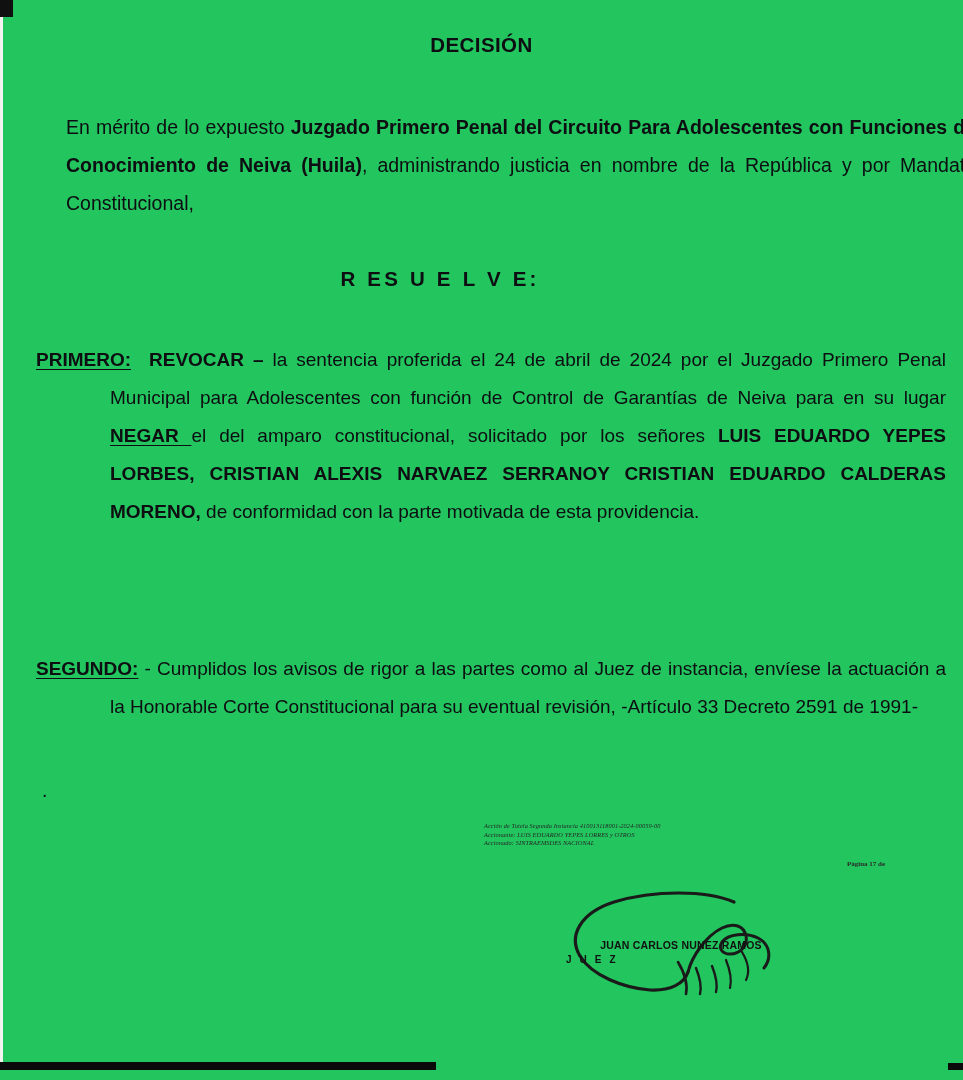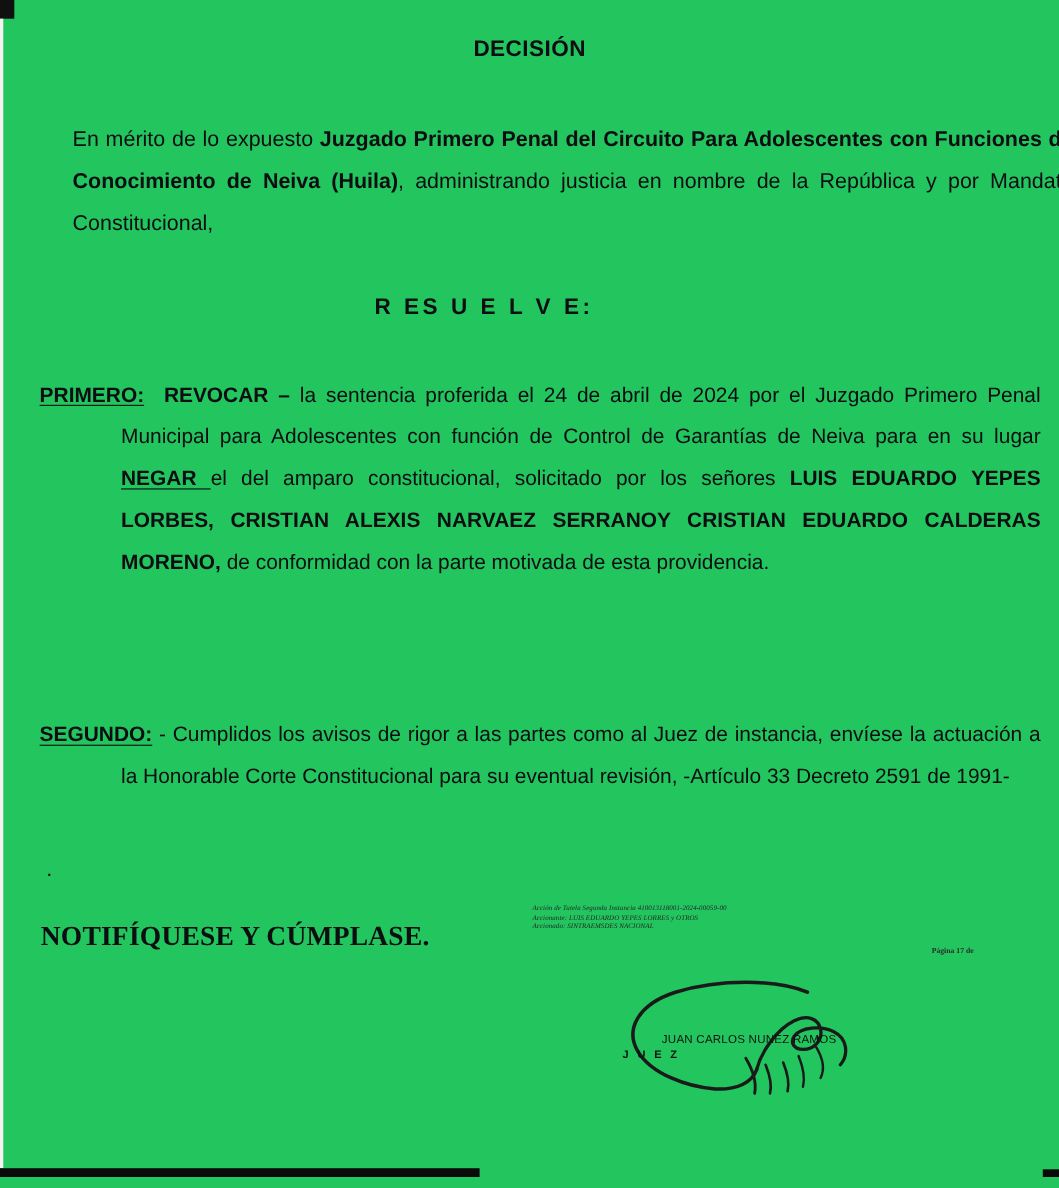--- a/index.html
+++ b/index.html
@@ -179,21 +179,21 @@
     left: 0;
     top: 0;
   }
   .sig-name {
     position: absolute;
     left: 0;
     top: 51px;
     width: 230px;
     text-align: center;
     font-size: 10.5px;
-    font-weight: normal;
+    font-weight: bold;
     letter-spacing: 0.2px;
     color: #111;
   }
   .sig-role {
     position: absolute;
     left: 0;
     top: 66px;
     width: 230px;
     font-size: 10px;
     font-weight: bold;
@@ -220,21 +220,20 @@
   <div class="numbered" id="para-primero">
     <span class="ord-label">PRIMERO:</span><span>&nbsp; </span><span class="strong">REVOCAR –</span><span> la sentencia proferida el 24 de abril de 2024 por el Juzgado Primero Penal Municipal para Adolescentes con función de Control de Garantías de Neiva para en su lugar </span><span class="negar">NEGAR </span><span>el del amparo constitucional, solicitado por los señores </span><span class="strong">LUIS EDUARDO YEPES LORBES, CRISTIAN ALEXIS NARVAEZ SERRANOY CRISTIAN EDUARDO CALDERAS MORENO,</span><span> de conformidad con la parte motivada de esta providencia.</span>
   </div>
 
   <div class="numbered" id="para-segundo">
     <span class="ord-label">SEGUNDO:</span><span> - Cumplidos los avisos de rigor a las partes como al Juez de instancia, envíese la actuación a la Honorable Corte Constitucional para su eventual revisión, -Artículo 33 Decreto 2591 de 1991-</span>
   </div>
 
   <div class="stray-dot">.</div>
 
-  <div class="notify">NOTIFÍQUESE Y CÚMPLASE.</div>
 
   <div class="case-meta">
     <div>Acción de Tutela Segunda Instancia  410013118001-2024-00059-00</div>
     <div>Accionante: LUIS EDUARDO YEPES LORRES y OTROS</div>
     <div>Accionado: SINTRAEMSDES NACIONAL</div>
   </div>
 
   <div class="page-number">Página 17 de</div>
 
   <div class="signature-wrap">

